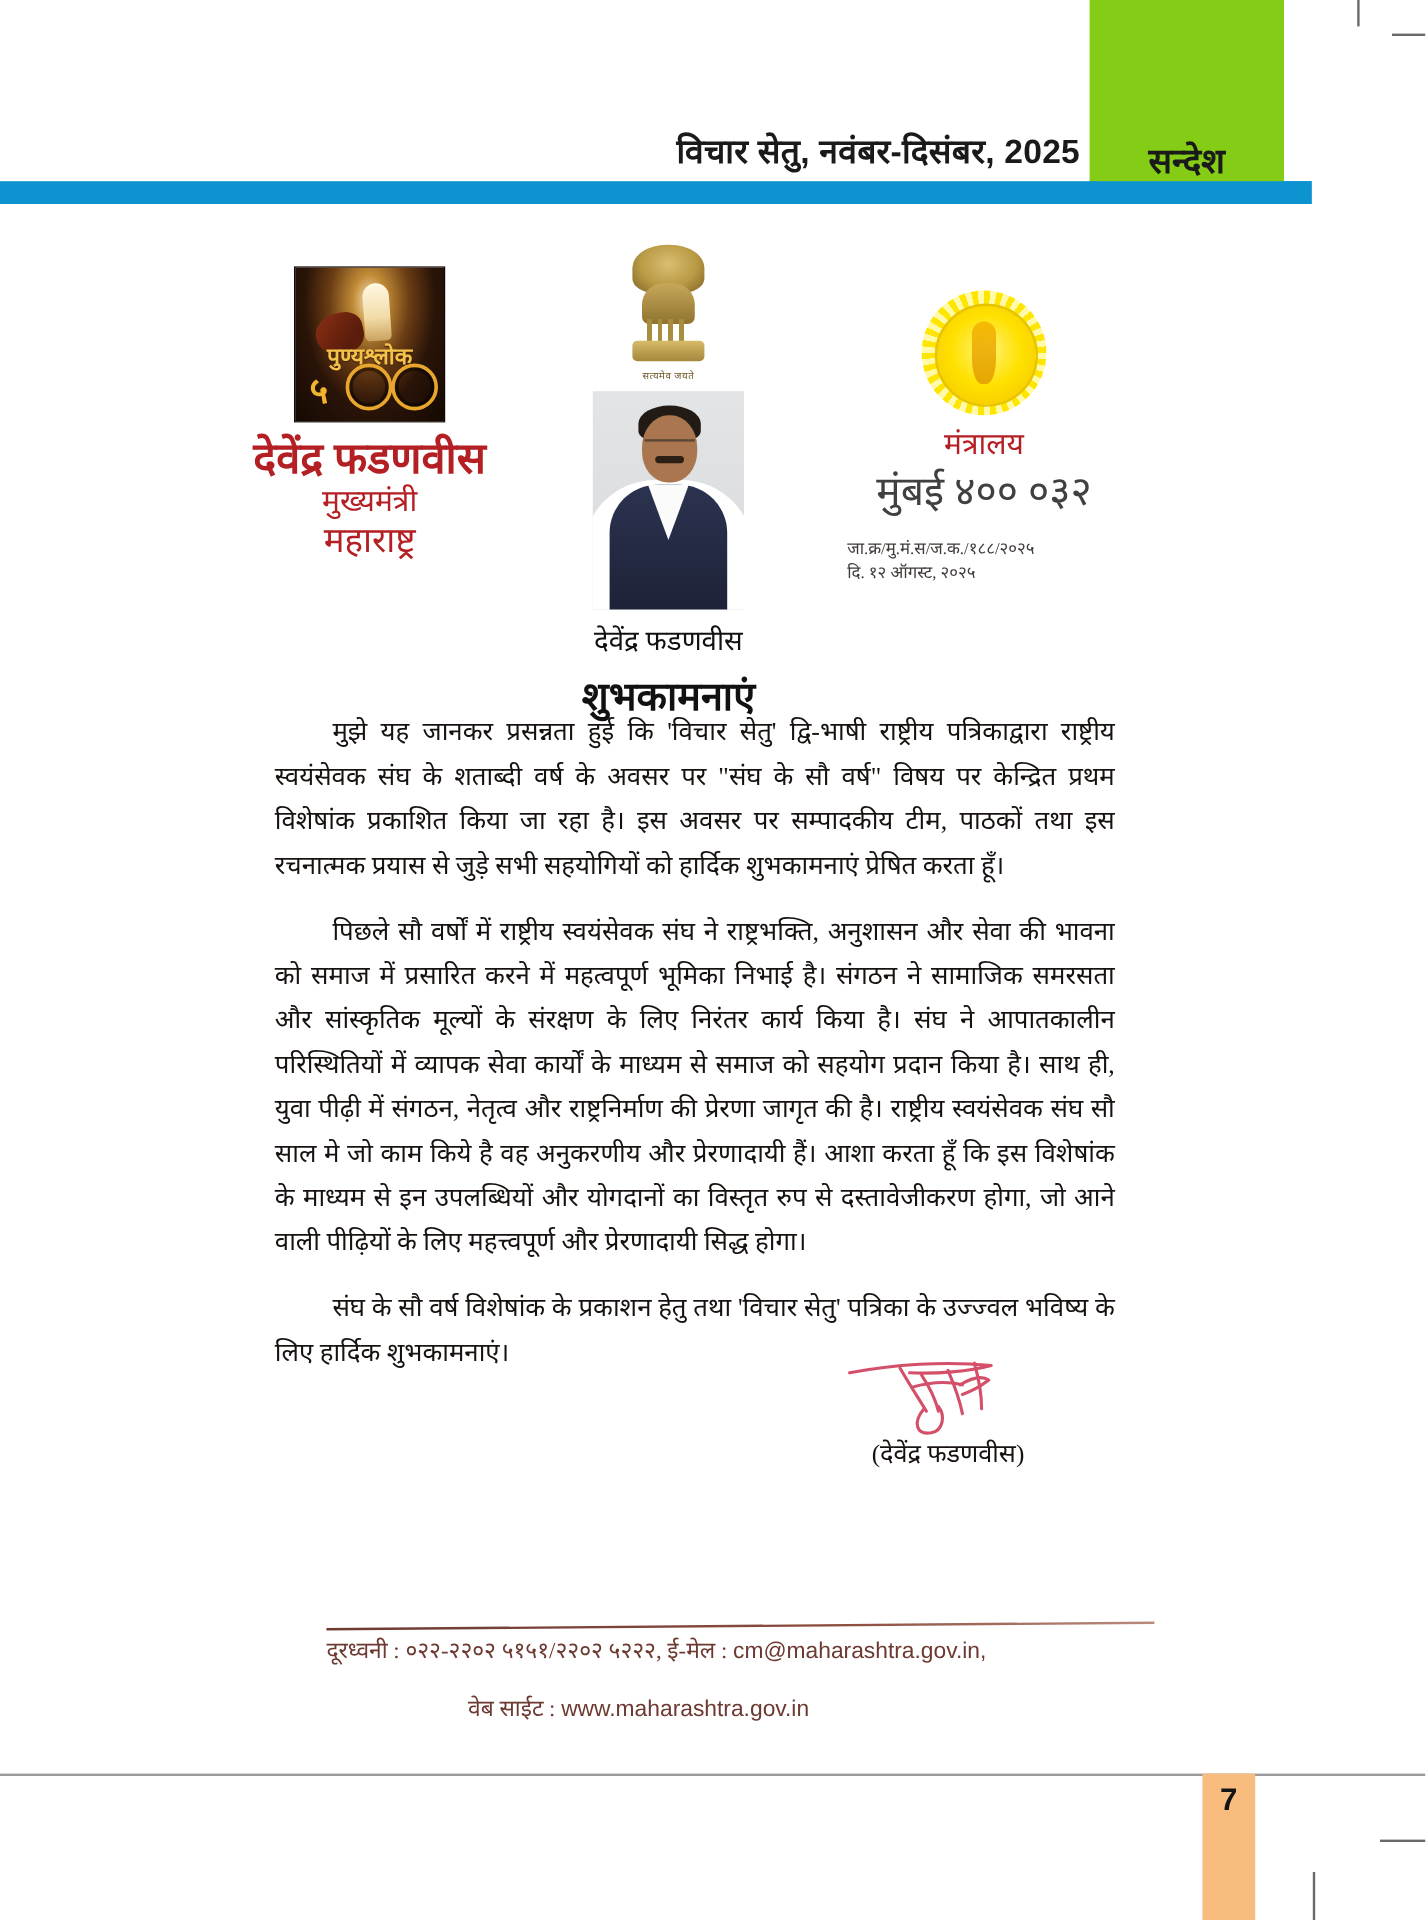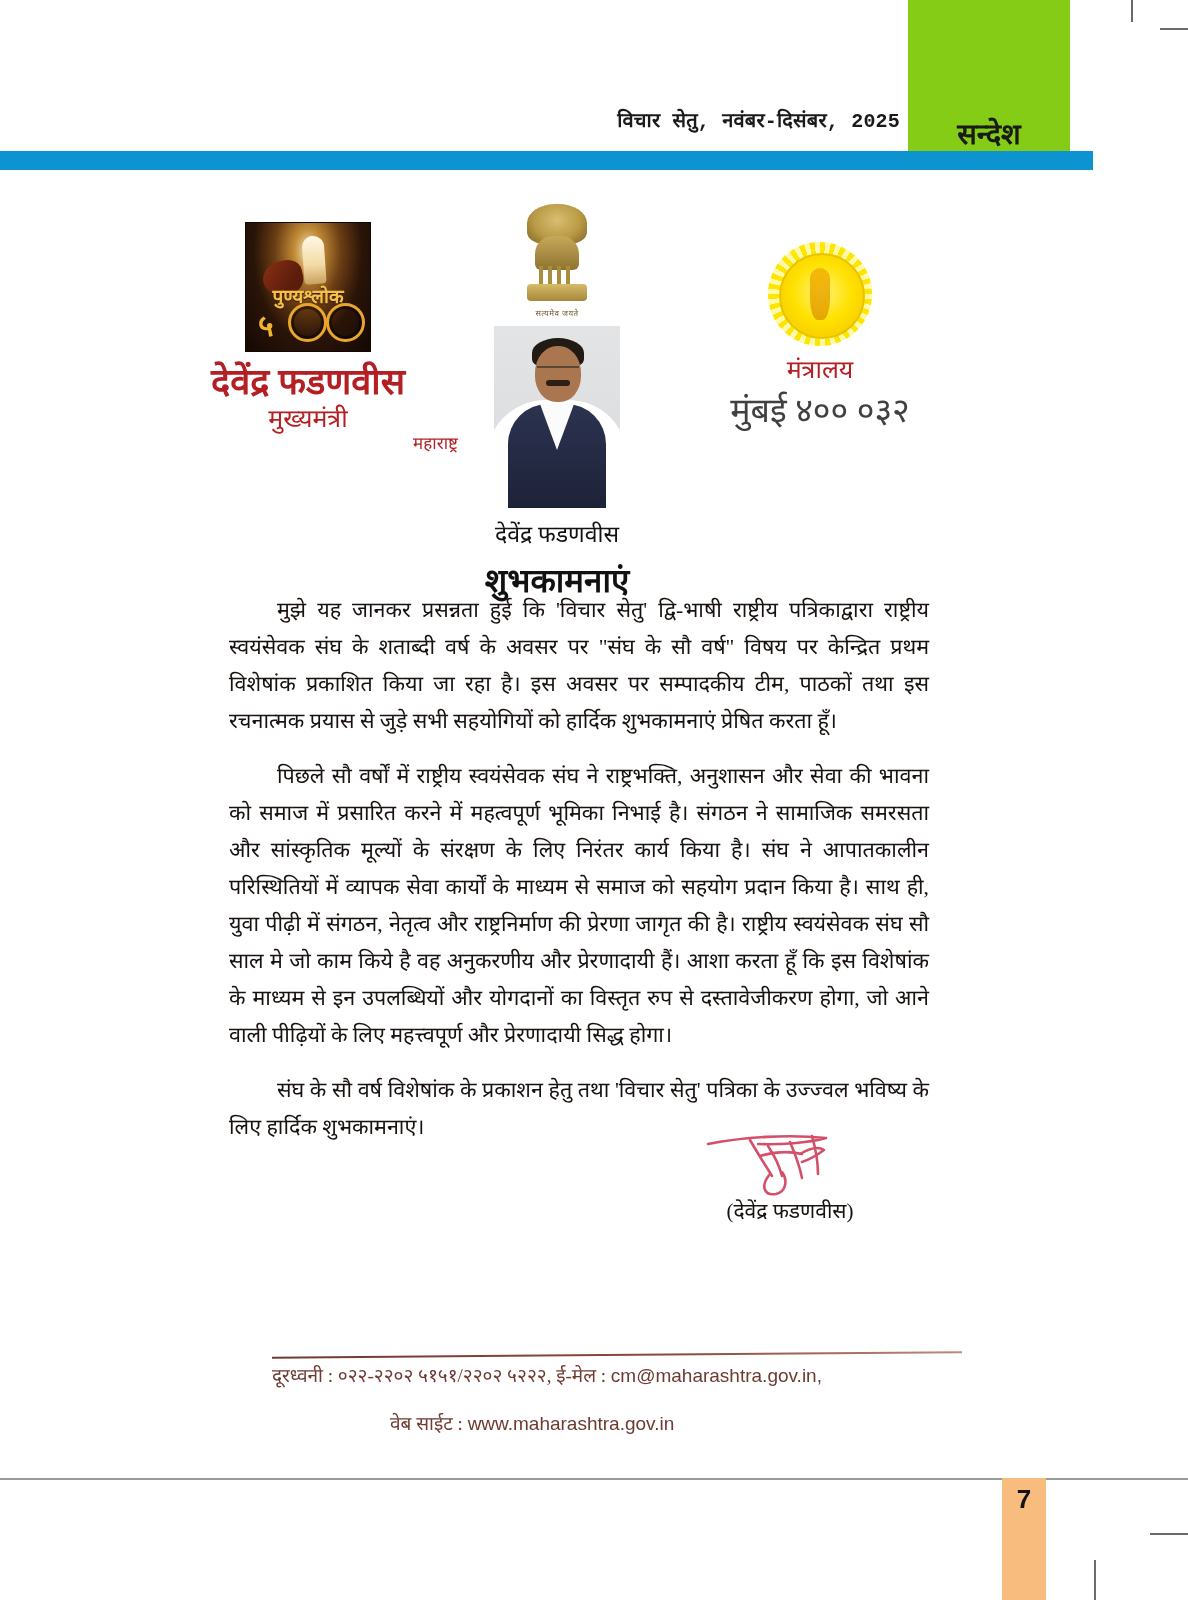--- a/index.html
+++ b/index.html
@@ -23,23 +23,23 @@
     position: absolute;
     left: 0;
     top: 0;
     width: 1188px;
     height: 172px;
   }
   .header-title {
     position: absolute;
     right: 288px;
     top: 106px;
-    font-family: Liberation Mono, monospace;
-    font-weight: bold;
-    font-size: 20px;
+    font-family: Liberation Sans, sans-serif;
+    font-weight: bold;
+    font-size: 28px;
     letter-spacing: 0.2px;
     color: #1a1a1a;
     white-space: nowrap;
   }
   .header-orange-box {
     position: absolute;
     left: 908px;
     top: 0;
     width: 162px;
     height: 170px;
@@ -156,24 +156,23 @@
     line-height: 1.12;
     white-space: nowrap;
   }
   .lh-desig {
     margin-top: 2px;
     font-size: 25px;
     color: #b41f24;
     line-height: 1.2;
   }
   .lh-state {
-    font-size: 17px;
+    font-size: 29px;
     color: #b41f24;
     line-height: 1.2;
-    text-align: right;
   }
 
   
   .lh-center {
     position: absolute;
     left: 437px;
     top: 0;
     width: 240px;
     text-align: center;
   }
@@ -534,20 +533,24 @@
     </div>
 
     <div class="lh-right">
       <div class="gold-seal">
         <div class="rays"></div>
         <div class="disc"></div>
         <div class="figure"></div>
       </div>
       <div class="lh-ministry">मंत्रालय</div>
       <div class="lh-city">मुंबई ४०० ०३२</div>
+      <div class="lh-ref">
+        <div>जा.क्र/मु.मं.स/ज.क./१८८/२०२५</div>
+        <div>दि. १२ ऑगस्ट, २०२५</div>
+      </div>
     </div>
   </div>
 
   <div class="body-text">
     <p>मुझे यह जानकर प्रसन्नता हुई कि 'विचार सेतु' द्वि-भाषी राष्ट्रीय पत्रिकाद्वारा राष्ट्रीय स्वयंसेवक संघ के शताब्दी वर्ष के अवसर पर "संघ के सौ वर्ष" विषय पर केन्द्रित प्रथम विशेषांक प्रकाशित किया जा रहा है। इस अवसर पर सम्पादकीय टीम, पाठकों तथा इस रचनात्मक प्रयास से जुड़े सभी सहयोगियों को हार्दिक शुभकामनाएं प्रेषित करता हूँ।</p>
     <p>पिछले सौ वर्षों में राष्ट्रीय स्वयंसेवक संघ ने राष्ट्रभक्ति, अनुशासन और सेवा की भावना को समाज में प्रसारित करने में महत्वपूर्ण भूमिका निभाई है। संगठन ने सामाजिक समरसता और सांस्कृतिक मूल्यों के संरक्षण के लिए निरंतर कार्य किया है। संघ ने आपातकालीन परिस्थितियों में व्यापक सेवा कार्यों के माध्यम से समाज को सहयोग प्रदान किया है। साथ ही, युवा पीढ़ी में संगठन, नेतृत्व और राष्ट्रनिर्माण की प्रेरणा जागृत की है। राष्ट्रीय स्वयंसेवक संघ सौ साल मे जो काम किये है वह अनुकरणीय और प्रेरणादायी हैं। आशा करता हूँ कि इस विशेषांक के माध्यम से इन उपलब्धियों और योगदानों का विस्तृत रुप से दस्तावेजीकरण होगा, जो आने वाली पीढ़ियों के लिए महत्त्वपूर्ण और प्रेरणादायी सिद्ध होगा।</p>
     <p>संघ के सौ वर्ष विशेषांक के प्रकाशन हेतु तथा 'विचार सेतु' पत्रिका के उज्ज्वल भविष्य के लिए हार्दिक शुभकामनाएं।</p>
   </div>
 
   <div class="signature-area">

